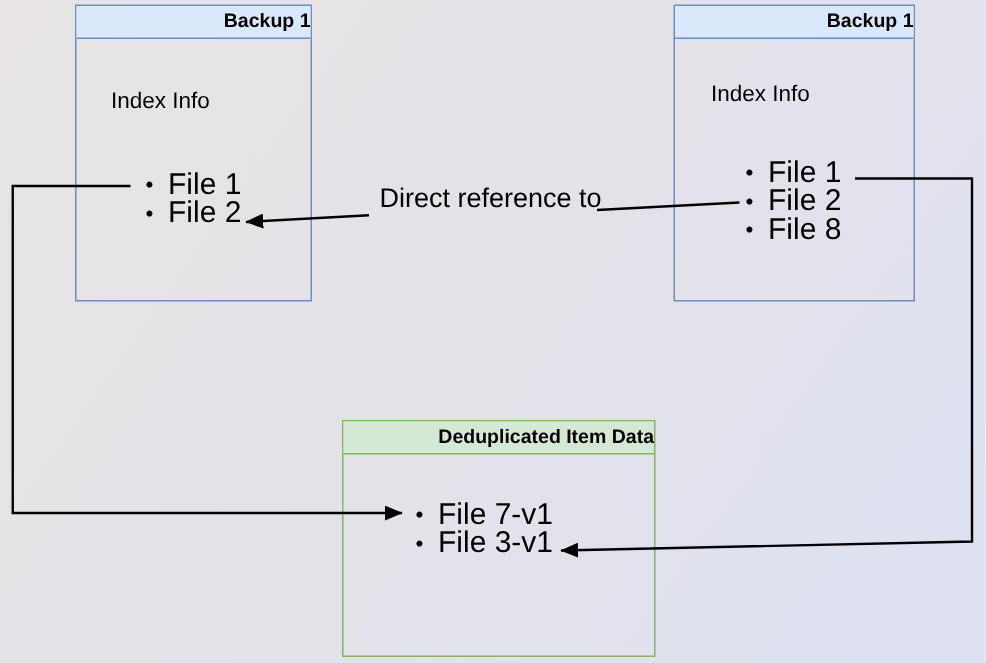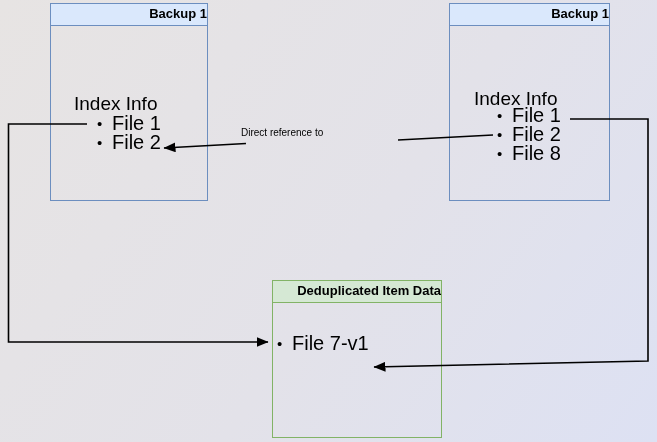--- a/index.html
+++ b/index.html
@@ -21,35 +21,35 @@
   .node .header{
     box-sizing:border-box;
     height:22px;line-height:20px;
     text-align:right;font-weight:bold;font-size:13px;
     background:#dae8fc;
     border-bottom:1.5px solid #6c8ebf;
   }
   .node.green{border-color:#82b366;}
   .node.green .header{background:#d5e8d4;border-bottom-color:#82b366;}
   .subtitle{
-    position:absolute;font-size:19px;white-space:nowrap;margin-top:34px;
+    position:absolute;font-size:15px;white-space:nowrap;
   }
   ul.filelist{
     position:absolute;margin:0;padding:0;list-style:none;
     font-size:20px;line-height:19px;
   }
   ul.filelist li{position:relative;padding-left:15px;white-space:nowrap;}
   ul.filelist li::before{
     content:"\2022";
     position:absolute;left:0;top:0;
     font-size:15px;
   }
   .edge-label{
-    position:absolute;font-size:10px;line-height:17px;
-    text-align:left;white-space:nowrap;
+    position:absolute;font-size:18px;line-height:17px;
+    text-align:right;white-space:nowrap;
   }
   svg.edges{
     position:absolute;left:0;top:0;width:657px;height:442px;
     pointer-events:none;
   }
   svg.edges path{fill:none;stroke:#000;stroke-width:1.6px;}
 </style>
 </head>
 <body>
 
@@ -67,25 +67,26 @@
   <div class="node" style="left:449px;top:3px;width:161px;height:198px;">
     <div class="header">Backup 1</div>
   </div>
   <div class="subtitle" style="left:474px;top:54px;">Index Info</div>
   <ul class="filelist" style="left:497px;top:106px;">
     <li>File 1</li>
     <li>File 2</li>
     <li>File 8</li>
   </ul>
 
-  <div class="node green" style="left:228px;top:280px;width:170px;height:158px;margin-left:44px;">
+  <div class="node green" style="left:228px;top:280px;width:209px;height:158px;">
     <div class="header">Deduplicated Item Data</div>
   </div>
   <ul class="filelist" style="left:277px;top:334px;">
     <li>File 7-v1</li>
+    <li>File 3-v1</li>
   </ul>
 
   <div class="edge-label" style="left:241px;top:124px;width:160px;">
     <div>Direct reference to</div>
   </div>
 
   <svg class="edges" viewBox="0 0 657 442">
     <defs>
       <marker id="arrow" markerWidth="13" markerHeight="10" refX="11.5" refY="5" orient="auto" markerUnits="userSpaceOnUse">
         <path d="M0,0 L12,5 L0,10 Z" style="fill:#000;stroke:none;"></path>

